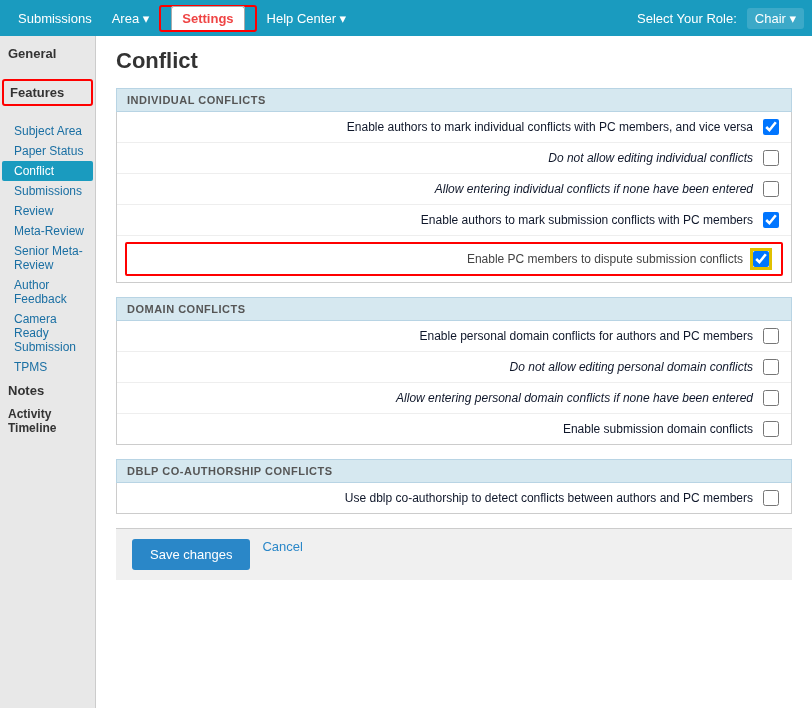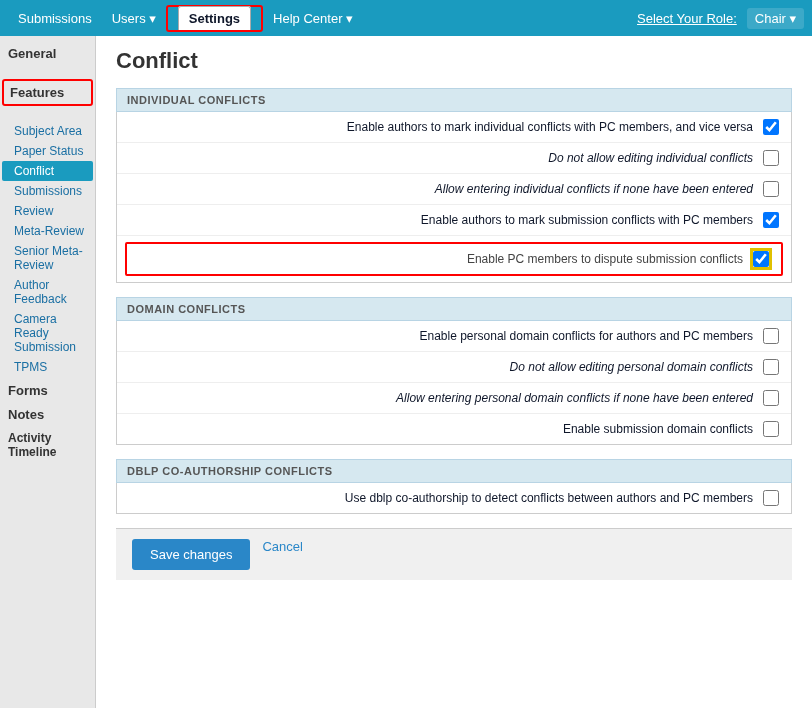--- a/index.html
+++ b/index.html
@@ -15,28 +15,28 @@
     }
     .top-nav a, .top-nav span {
       color: #fff;
       text-decoration: none;
       padding: 4px 10px;
       font-size: 13px;
       cursor: pointer;
     }
     .top-nav .active-tab {
       background: #fff;
-      color: #0f172a;
+      color: #ef4444;
       border-radius: 3px 3px 0 0;
       font-weight: bold;
       border: 1px solid #aaa;
       border-bottom: none;
     }
     .top-nav .dropdown::after { content: " ▾"; }
-    .top-nav .select-role { margin-left: auto; color: #fff; font-size: 13px; text-decoration: underline; }
+    .top-nav .select-role { margin-left: auto; color: #fff; font-size: 13px; }
     .top-nav .role-btn { background: rgba(255,255,255,0.15); border-radius: 3px; padding: 3px 8px; }
 
     
     .layout { display: flex; min-height: 680px; }
 
     
     .sidebar {
       width: 96px;
       background: #e8e8e8;
       border-right: 1px solid #ccc;
@@ -154,21 +154,21 @@
       border: 2px solid red;
       border-radius: 3px;
       padding: 1px 2px;
     }
   </style>
 </head>
 <body>
 
 <div class="top-nav">
   <a>Submissions</a>
-  <a class="dropdown">Users</a>
+  <a class="dropdown">Area</a>
   <span class="nav-settings-box">
     <a class="active-tab">Settings</a>
   </span>
   <a class="dropdown">Help Center</a>
   <span class="select-role">Select Your Role:</span>
   <a class="role-btn dropdown">Chair</a>
 </div>
 
 <div class="layout">
 
@@ -178,21 +178,20 @@
     <div class="sidebar-item">Subject Area</div>
     <div class="sidebar-item">Paper Status</div>
     <div class="sidebar-item active">Conflict</div>
     <div class="sidebar-item">Submissions</div>
     <div class="sidebar-item">Review</div>
     <div class="sidebar-item">Meta-Review</div>
     <div class="sidebar-item">Senior Meta-Review</div>
     <div class="sidebar-item">Author Feedback</div>
     <div class="sidebar-item">Camera Ready Submission</div>
     <div class="sidebar-item">TPMS</div>
-    <div class="sidebar-section">Forms</div>
     <div class="sidebar-section">Notes</div>
     <div class="sidebar-section" style="font-size:12px;">Activity Timeline</div>
   </div>
 
   <div class="main">
     <div class="page-title">Conflict</div>
 
     <div class="section-header">INDIVIDUAL CONFLICTS</div>
     <div class="settings-block">
 

